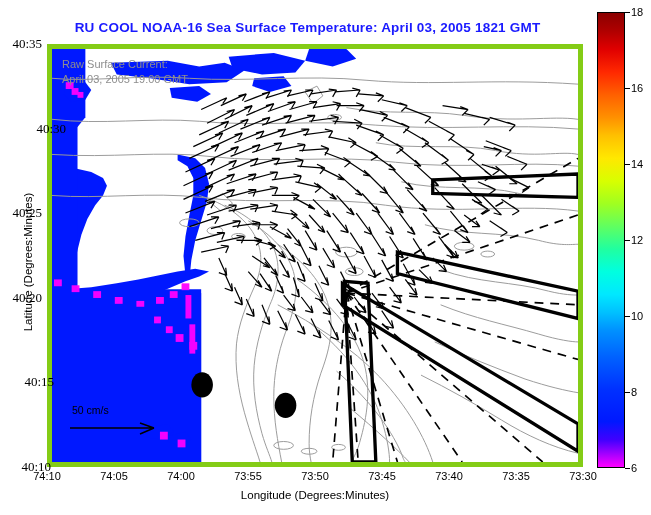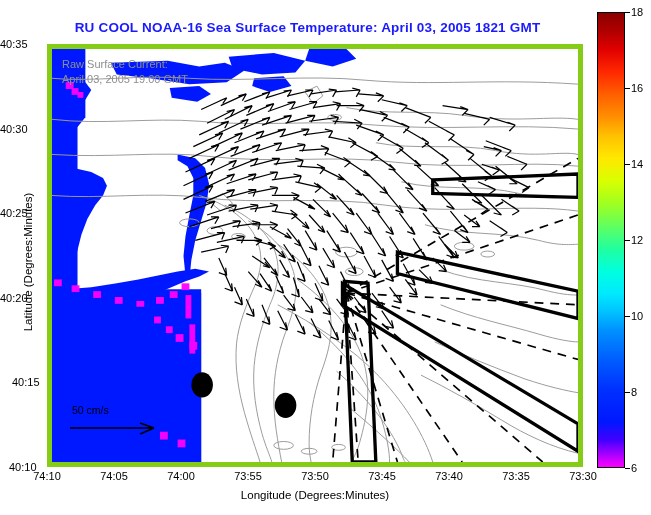--- a/index.html
+++ b/index.html
@@ -23,22 +23,22 @@
   .subtitle{position:absolute;left:10px;top:8px;color:#8e8e8e;font-size:11px;
     line-height:15px;white-space:nowrap;pointer-events:none;}
 
   
   .scalelegend{position:absolute;left:14px;bottom:22px;width:120px;height:36px;}
   .scalelegend .lbl{position:absolute;left:6px;top:0;font-size:10.5px;color:#000;}
 
   
   .xticklab{position:absolute;font-size:11px;color:#000;transform:translateX(-50%);
     white-space:nowrap;}
-  .yticklab{position:absolute;font-size:11px;color:#000;transform:translateY(-50%);
-    text-align:left;white-space:nowrap;}
+  .yticklab{position:absolute;font-size:13px;color:#000;transform:translateY(-50%);
+    text-align:right;white-space:nowrap;font-family:Liberation Serif, serif;}
   .xlabel{position:absolute;left:47px;width:536px;top:489px;text-align:center;
     font-size:11.5px;color:#000;}
   .ylabel{position:absolute;left:-62px;top:256px;width:180px;text-align:center;
     font-size:11.5px;color:#000;transform:rotate(-90deg);transform-origin:center;}
 
   
   .cbar{position:absolute;left:597px;top:12px;width:28px;height:456px;
     border:1px solid #000;box-sizing:border-box;}
   .cbar-grad{position:absolute;inset:0;}
   .cbticklab{position:absolute;left:631px;font-size:11px;color:#000;
@@ -410,21 +410,21 @@
     <div class="xticklab" style="left:449px;top:470px;">73:40</div>
     <div class="xticklab" style="left:516px;top:470px;">73:35</div>
     <div class="xticklab" style="left:583px;top:470px;">73:30</div>
   </div>
 
   <div>
     <div class="yticklab" style="left:0px;width:42px;top:467px;padding-left:9px;">40:10</div>
     <div class="yticklab" style="left:0px;width:42px;top:382px;padding-left:12px;">40:15</div>
     <div class="yticklab" style="left:0px;width:42px;top:298px;">40:20</div>
     <div class="yticklab" style="left:0px;width:42px;top:213px;">40:25</div>
-    <div class="yticklab" style="left:0px;width:42px;top:129px;">40:30</div>
+    <div class="yticklab" style="left:0px;width:42px;top:129px;padding-left:24px;">40:30</div>
     <div class="yticklab" style="left:0px;width:42px;top:44px;">40:35</div>
   </div>
 
   <div class="xlabel">Longitude (Degrees:Minutes)</div>
   <div class="ylabel">Latitude (Degrees:Minutes)</div>
 
   <div class="cbar">
     <div class="cbar-grad" style="background:linear-gradient(to top,
             #ff00ff 0%, #a000ff 3%, #4000ff 6%, #0018ff 10%,
             #0030ff 17%, #0060ff 24%, #0090ff 30%, #00c0ff 34%,

